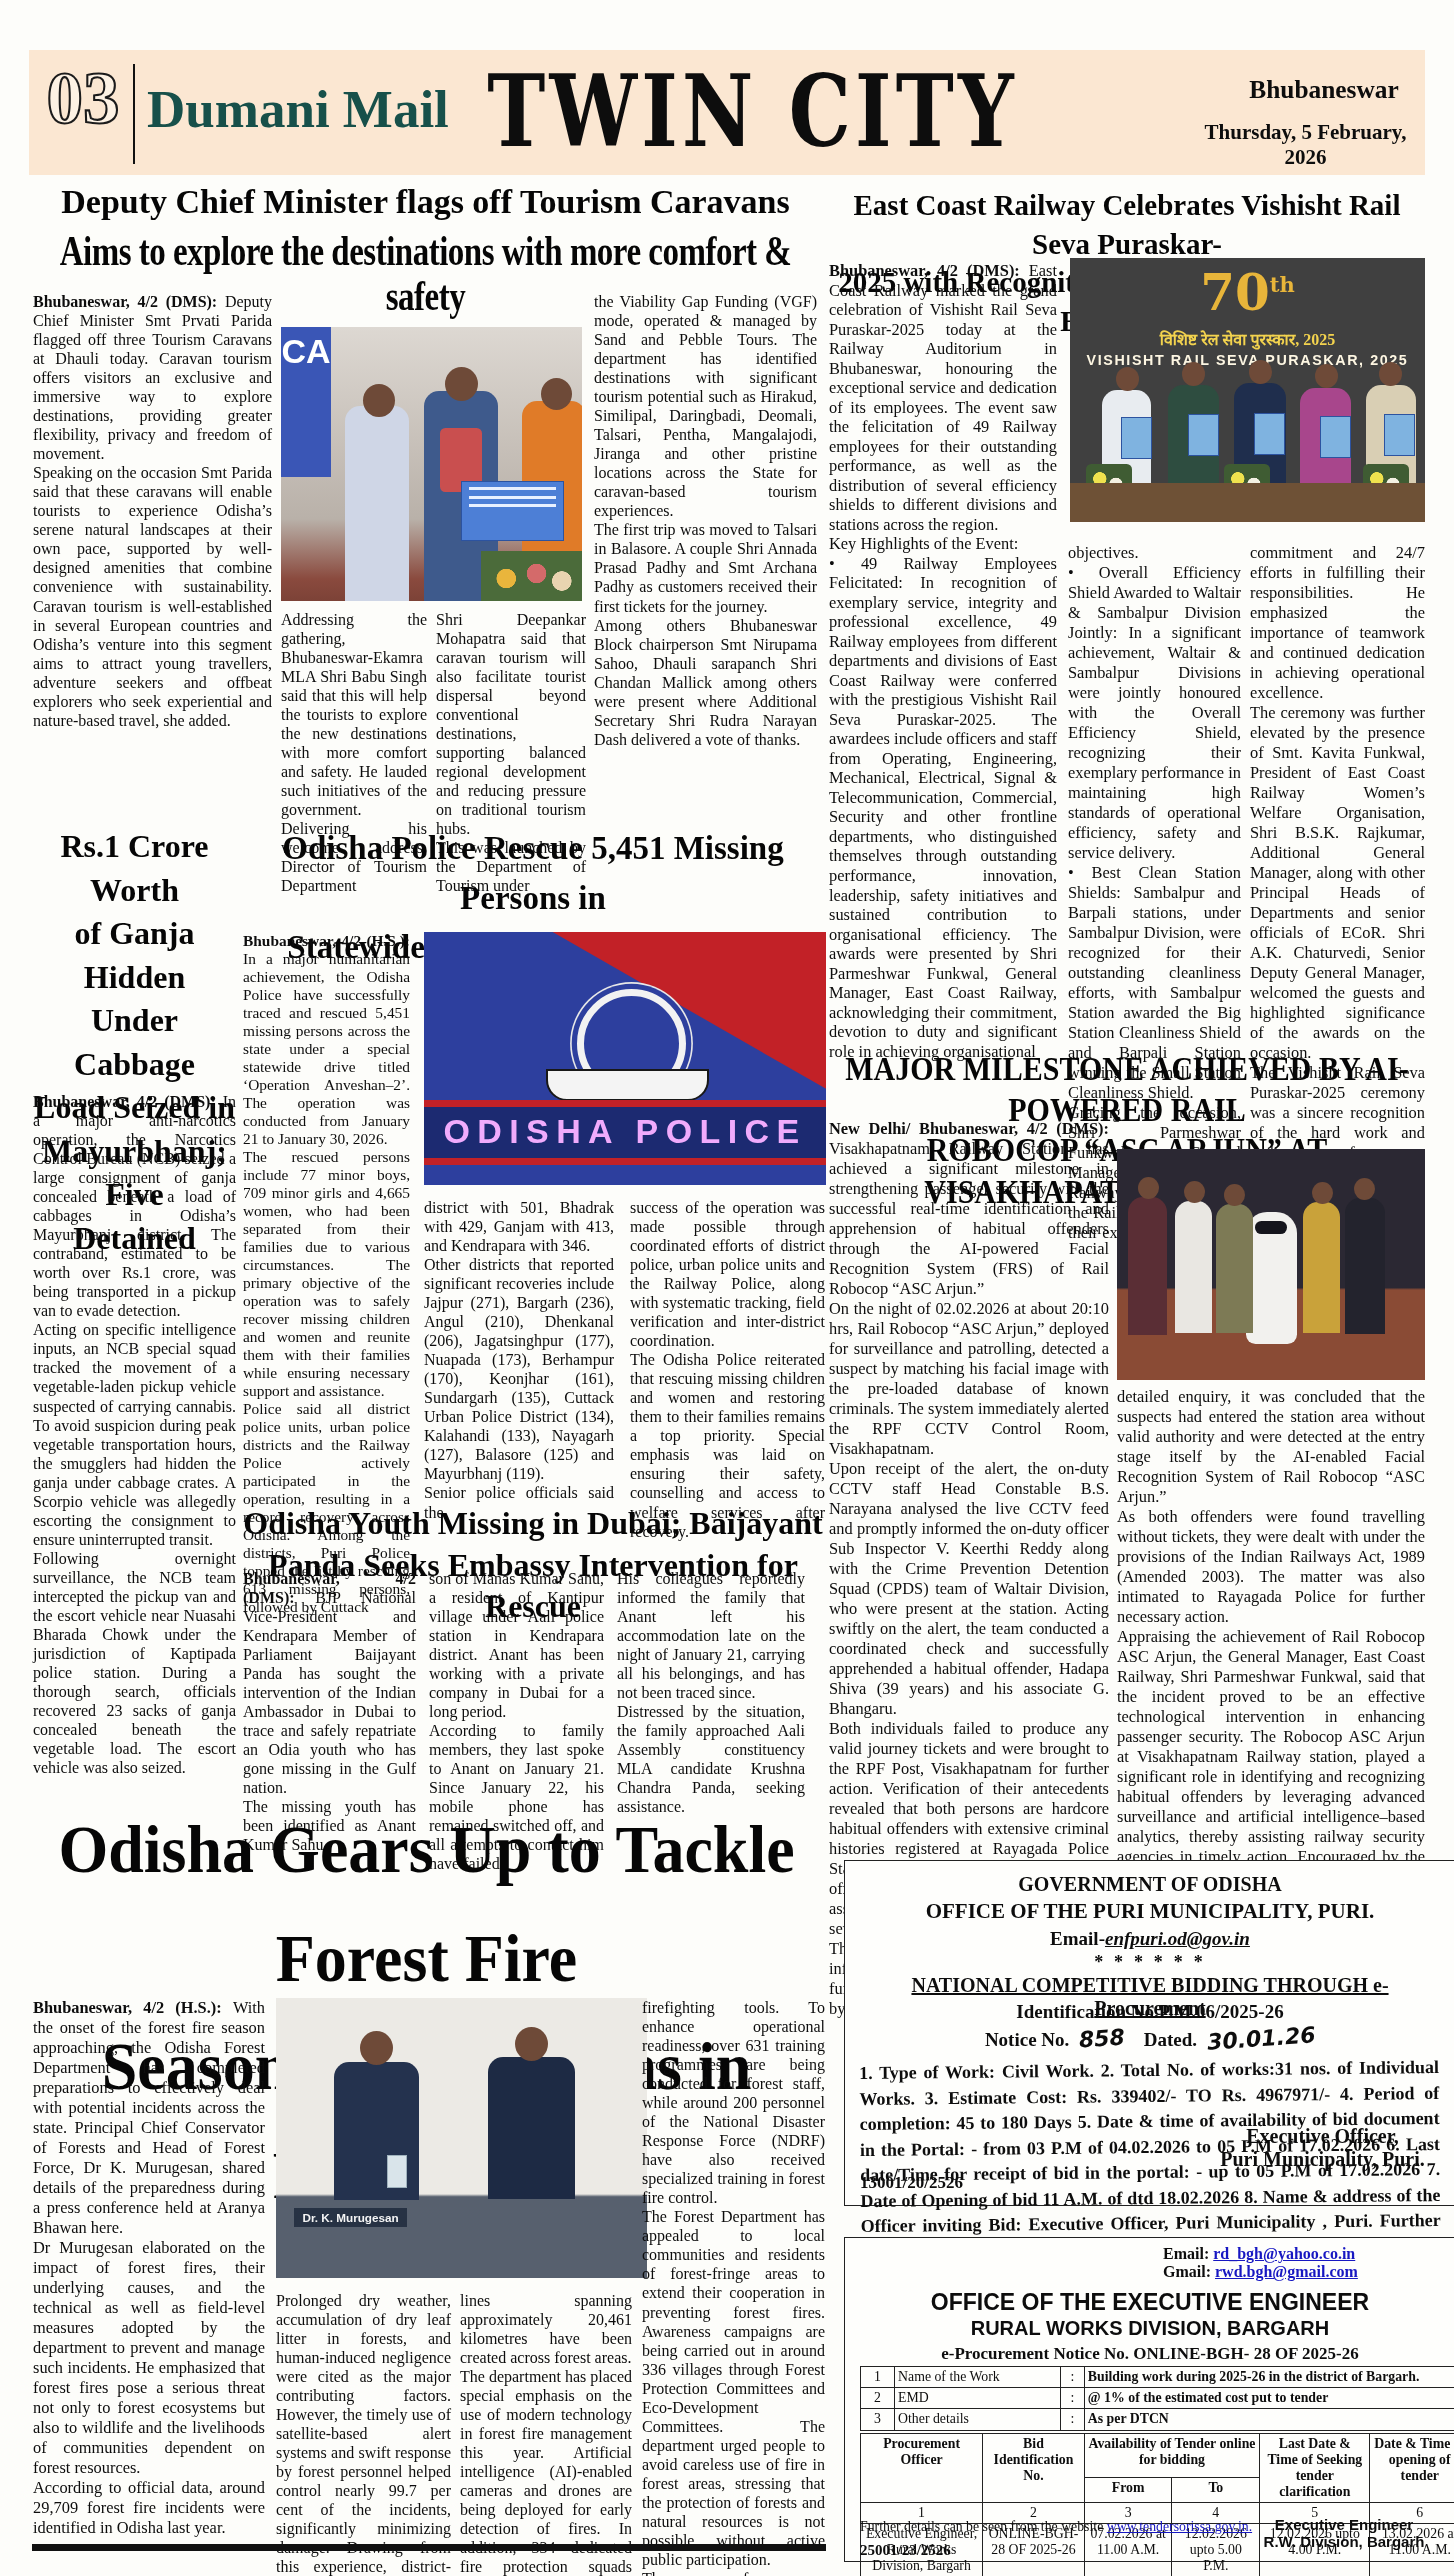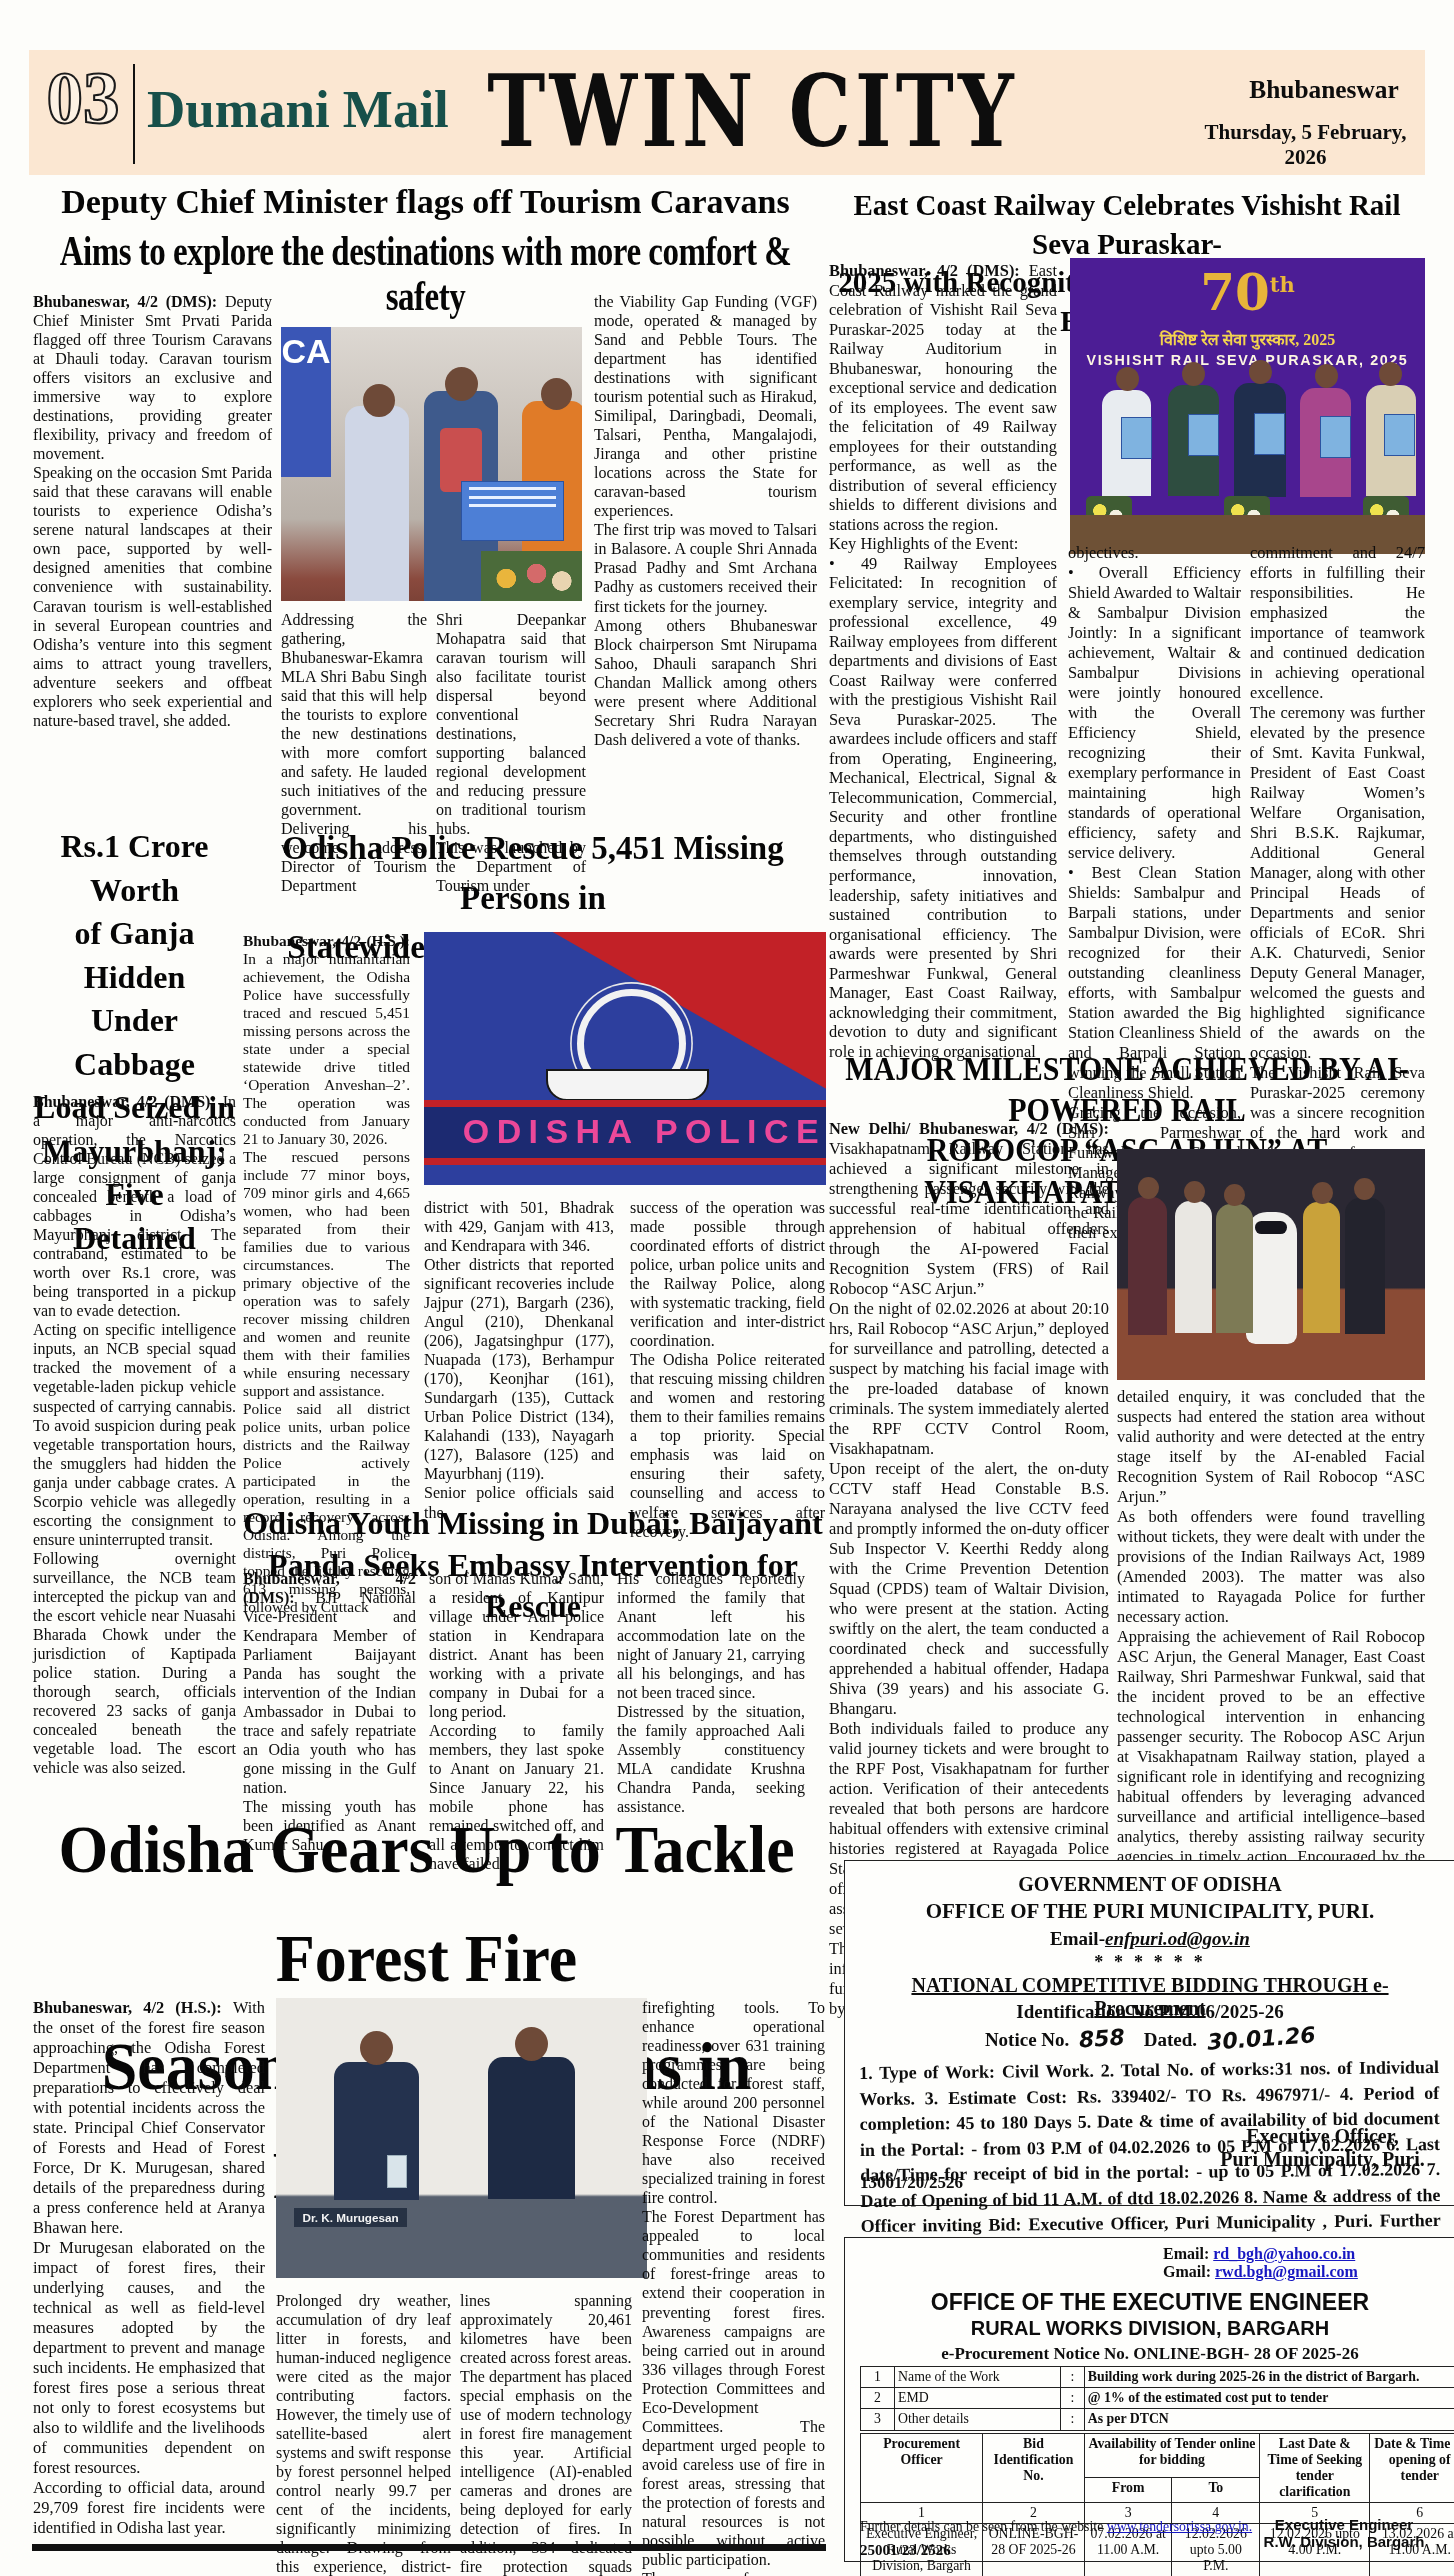--- a/index.html
+++ b/index.html
@@ -62,43 +62,43 @@
   .t-poster{position:absolute;left:0;top:0;width:50px;height:143px;background:#3a56b6;color:#fff;
             font-weight:bold;font-size:34px;font-family:"Liberation Sans",sans-serif;text-align:center;line-height:1.05;padding-top:7.4px;}
   .fig{position:absolute;border-radius:15px 15px 0 0;}
   .head{position:absolute;border-radius:50%;background:#6e4a38;}
   .cheque{position:absolute;background:#4d7fd6;border:1.6px solid #2c53a0;}
   .cheque i{display:block;height:3.2px;background:#e8f0ff;margin:5.3px 7.4px 0;}
   .flowers{position:absolute;bottom:0;right:0;width:101px;height:50px;
            background:radial-gradient(circle at 25% 55%,#e9b53c 9.5px,transparent 10px),
                       radial-gradient(circle at 55% 45%,#d46a6a 9.5px,transparent 10px),
                       radial-gradient(circle at 80% 60%,#e9d4b0 9.5px,transparent 10px),#4b6b3a;}
-  .r-photo{left:1070px;top:258px;width:355px;height:296px;background:#4c1d95;}
+  .r-photo{left:1070px;top:258px;width:355px;height:264px;background:#404040;}
   .r-70{position:absolute;left:0;top:9.5px;width:100%;text-align:center;color:#e8b53a;
         font-size:50px;font-weight:bold;font-family:"DejaVu Serif",serif;line-height:1;}
   .r-70 sup{font-size:21px;}
   .r-hi{position:absolute;left:0;top:70px;width:100%;text-align:center;color:#f3d34e;font-size:16px;font-weight:bold;}
   .r-en{position:absolute;left:0;top:94px;width:100%;text-align:center;color:#fdf6e2;font-size:14.3px;font-weight:bold;
         font-family:"Liberation Sans",sans-serif;letter-spacing:1.6px;}
   .r-floor{position:absolute;left:0;bottom:0;width:100%;height:39px;background:#6e5136;}
   .r-flower{position:absolute;bottom:21px;width:46px;height:37px;
             background:radial-gradient(circle at 30% 40%,#efe24e 6.4px,transparent 6.9px),
                        radial-gradient(circle at 65% 55%,#f3f0e2 6.4px,transparent 6.9px),#3f5c33;border-radius:5.3px;}
   .p-logo{left:424px;top:932px;width:402px;height:253px;background:#2d3f9e;}
   .p-red{position:absolute;right:0;top:0;width:100%;height:62%;
          background:#c22127;clip-path:polygon(100% 0,100% 100%,32% 0);}
   .p-emblem{position:absolute;left:50%;top:57px;width:95px;height:95px;margin-left:-48px;border-radius:50%;
             border:7.4px solid #f2f2f2;background:#2d3f9e;
             box-shadow:0 0 0 5.3px #2d3f9e,0 0 0 6.9px #e8e8e8;}
   .p-ribbon{position:absolute;left:50%;top:137px;width:159px;height:27.6px;margin-left:-79px;background:#f4f4f4;
             border-radius:0 0 21px 21px;border:2.1px solid #181818;}
   .p-band{position:absolute;left:0;bottom:20px;width:100%;height:51px;background:#1c2a71;
           border-top:7.4px solid #c22127;border-bottom:7.4px solid #c22127;
-          color:#ec4899;font-family:"Liberation Sans",sans-serif;font-weight:bold;font-size:34px;
-          letter-spacing:7.4px;text-align:right;line-height:49px;}
+          color:#f0abfc;font-family:"Liberation Sans",sans-serif;font-weight:bold;font-size:34px;
+          letter-spacing:7.4px;text-align:center;line-height:49px;}
   .rc-photo{left:1117px;top:1149px;width:308px;height:231px;background:linear-gradient(#2b2833 60%,#8a4b35 61%);}
   .robot{position:absolute;left:50%;top:63px;width:51px;height:132px;margin-left:-25.4px;background:#f2f1ee;
          border-radius:21px 21px 9.5px 9.5px;}
   .robot:before{content:"";position:absolute;left:9.5px;top:8.5px;width:32px;height:13.8px;background:#15151c;border-radius:6.4px;}
   .f-photo{left:276px;top:1998px;width:371px;height:280px;background:linear-gradient(#eceae5 70%,#57606e 71%);}
   .f-name{position:absolute;left:18px;bottom:51px;background:#273244;color:#f4f4f4;font-size:11.7px;
           font-family:"Liberation Sans",sans-serif;font-weight:bold;padding:3.2px 8.5px;}
   .glass{position:absolute;left:111px;bottom:90px;width:18px;height:31px;background:#d9e4ea;border:1.1px solid #9fb2bd;}
   
   .notice{border:1.6px solid #222;background:#fefefc;padding-left:28px;}

